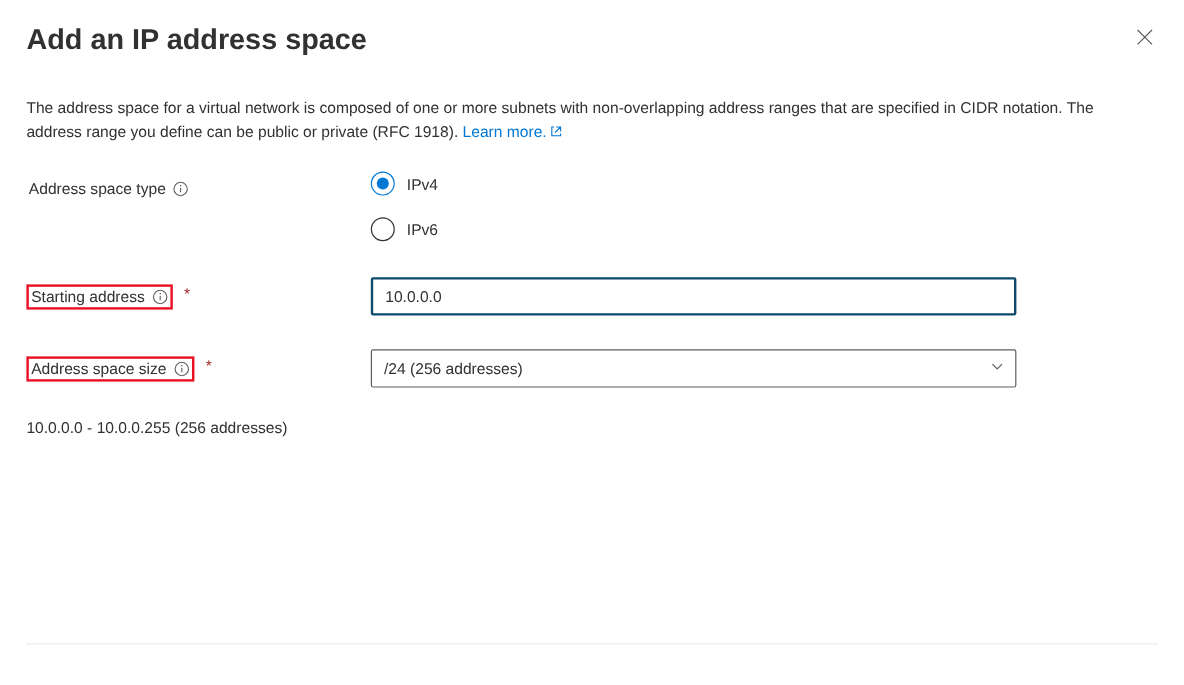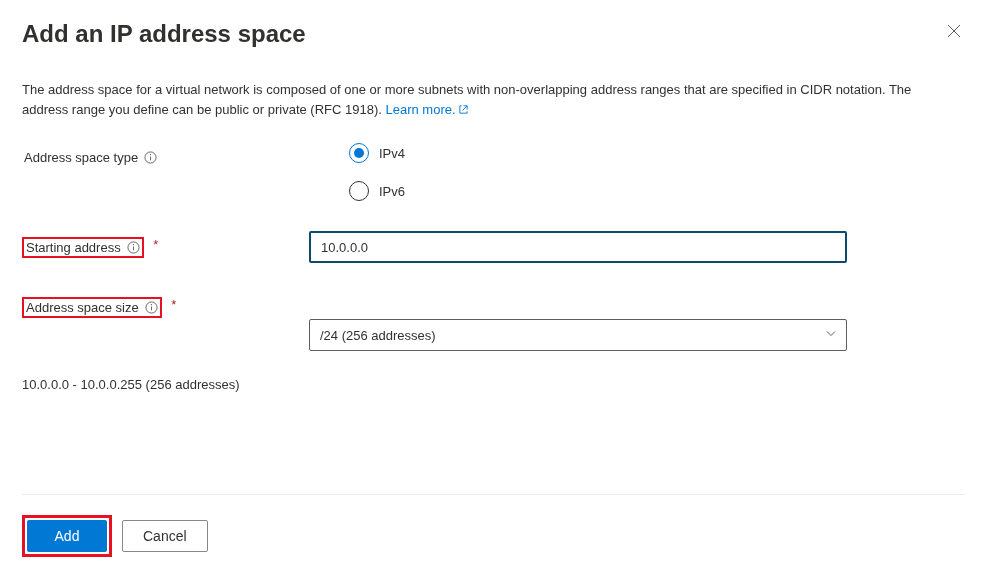--- a/index.html
+++ b/index.html
@@ -46,21 +46,21 @@
     .ext-icon {
       display: inline-block;
       vertical-align: -1px;
       margin-left: 2px;
     }
     .form-row {
       display: flex;
       align-items: flex-start;
       margin-bottom: 16px;
     }
-    .form-row.radio-row { margin-bottom: 30px; gap: 40px; }
+    .form-row.radio-row { margin-bottom: 30px; }
     .label-col {
       width: 287px;
       flex-shrink: 0;
       padding-top: 6px;
       font-size: 13px;
       color: #323130;
     }
     .label-wrap {
       display: inline-flex;
       align-items: center;
@@ -125,21 +125,20 @@
       border-radius: 2px;
       padding: 0 10px;
       font-family: inherit;
       font-size: 13px;
       color: #323130;
       background: #fff;
     }
     .select-wrap {
       position: relative;
       width: 100%;
-      margin-top: 28px;
     }
     .select-display {
       width: 100%;
       height: 32px;
       border: 1px solid #605e5c;
       border-radius: 2px;
       padding: 0 30px 0 10px;
       font-size: 13px;
       color: #323130;
       background: #fff;
@@ -295,19 +294,13 @@
 </div>
 
 <div class="form-row">
   <div class="control-col">
     <div class="summary-text">10.0.0.0 - 10.0.0.255 (256 addresses)</div>
   </div>
 </div>
 
 <div class="footer">
   <hr class="footer-divider">
-  <div class="btn-row">
-    <span class="btn-primary-wrap">
-      <button class="btn btn-primary">Add</button>
-    </span>
-    <button class="btn btn-secondary">Cancel</button>
-  </div>
 </div>
 
 </body></html>

